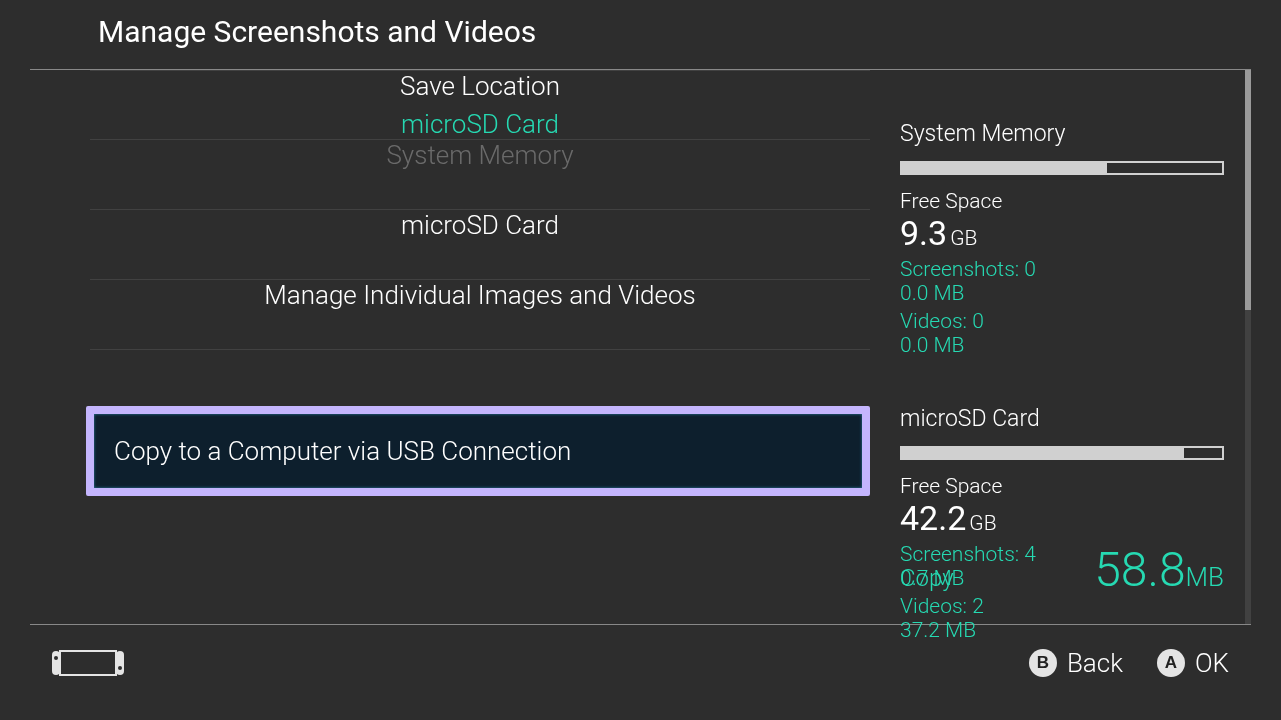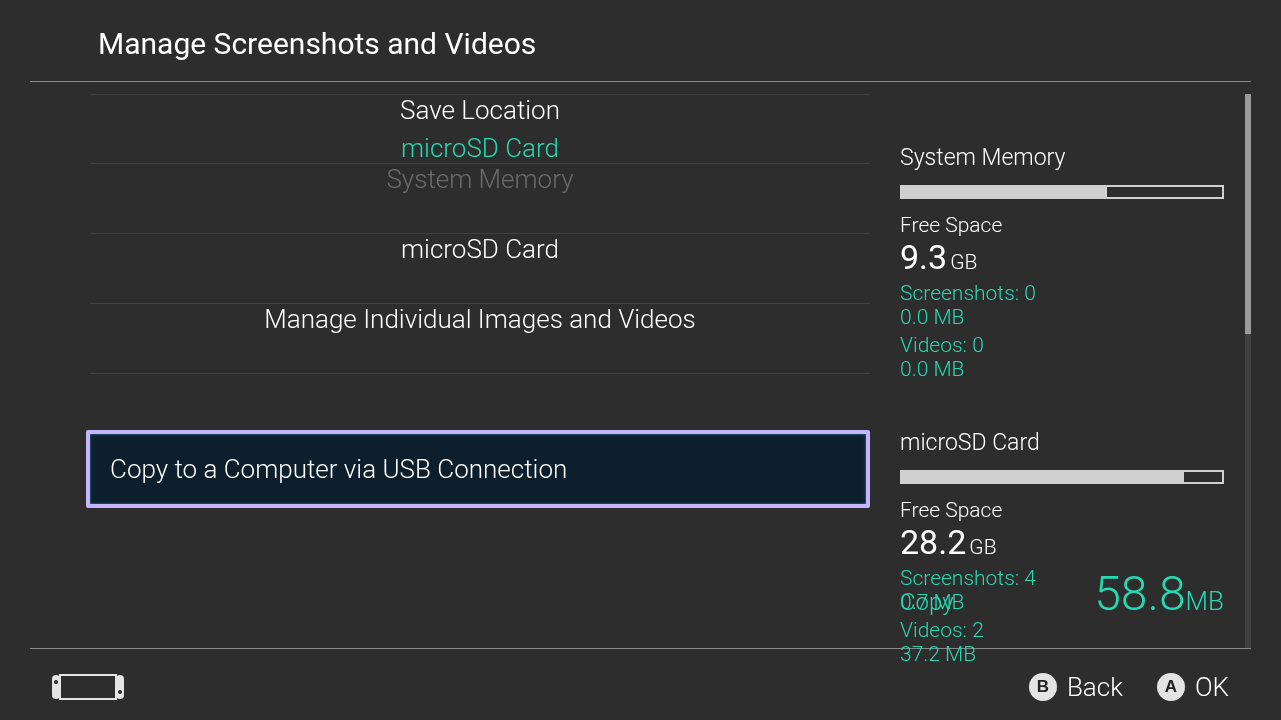--- a/index.html
+++ b/index.html
@@ -8,21 +8,21 @@
       height: 720px;
       background: #2d2d2d;
       font-family: -apple-system, "Segoe UI", Roboto, Helvetica, Arial, sans-serif;
       color: #fff;
       overflow: hidden;
       font-weight: 300;
     }
     .header {
       padding: 14px 0 20px 68px;
       border-bottom: 1px solid #888;
-      margin: 12px 30px;
+      margin: 0 30px;
     }
     .header h1 {
       font-size: 30px;
       font-weight: 400;
       color: #fff;
     }
     .content {
       display: flex;
       height: 554px;
       padding: 0 30px;
@@ -88,27 +88,27 @@
       height: 28px;
       background: #26d9b2;
     }
     .disabled { color: #6a6a6a; }
     .teal-value { color: #26d9b2; }
 
     .spacer { height: 56px; }
 
     .focus-button {
       margin-left: 56px;
-      height: 78px;
+      height: 90px;
       display: flex;
       align-items: center;
       padding: 0 20px;
       font-size: 26px;
       background: #0d1f2d;
-      border: 4px solid #c4b5fd;
+      border: 8px solid #c4b5fd;
       border-radius: 2px;
       font-weight: 300;
       box-shadow: inset 0 0 3px rgba(61,188,240,0.6);
     }
 
     
     .section-title { font-size: 23px; font-weight: 300; margin-bottom: 14px; }
     .bar {
       height: 14px;
       border: 2px solid #d0d0d0;
@@ -226,21 +226,21 @@
       </div>
     </div>
 
     <div class="storage-block">
       <div class="section-title">microSD Card</div>
       <div class="bar">
         <div class="bar-fill" style="width:88%"></div>
       </div>
       <div class="row">
         <span>Free Space</span>
-        <span class="big"><span>28.2</span><span class="unit">GB</span></span>
+        <span class="big"><span>42.2</span><span class="unit">GB</span></span>
       </div>
       <div class="row" style="color:#26d9b2">
         <span>Screenshots: 4</span>
         <span>0.7 MB</span>
       </div>
       <div class="row" style="color:#26d9b2">
         <span>Videos: 2</span>
         <span>37.2 MB</span>
       </div>
     </div>

